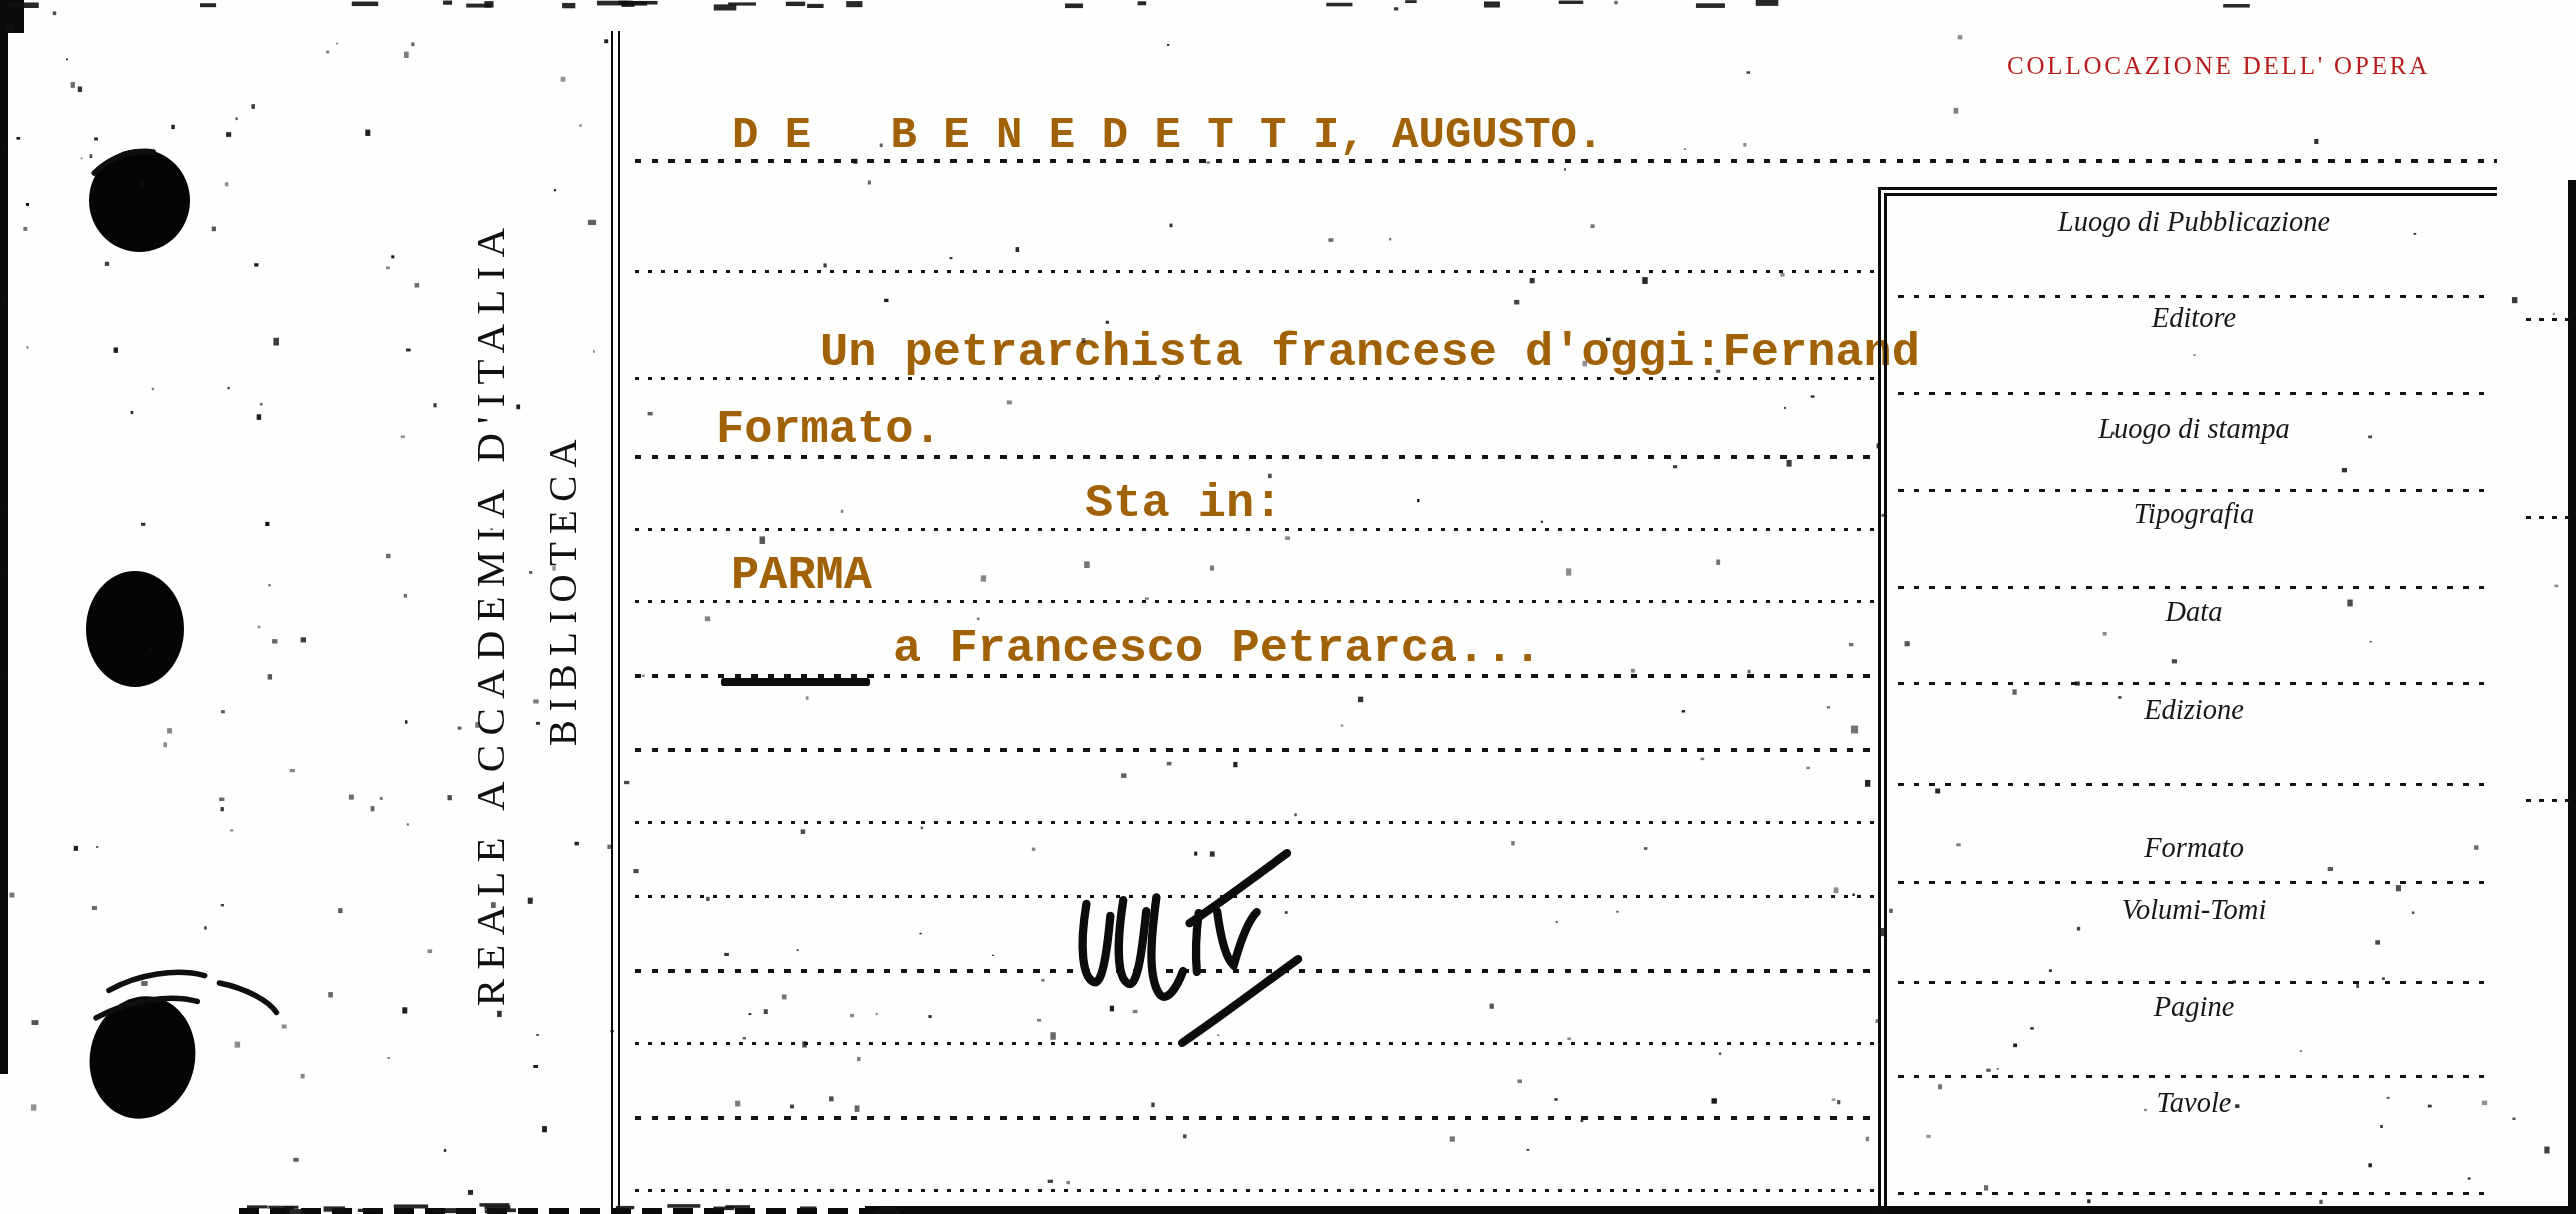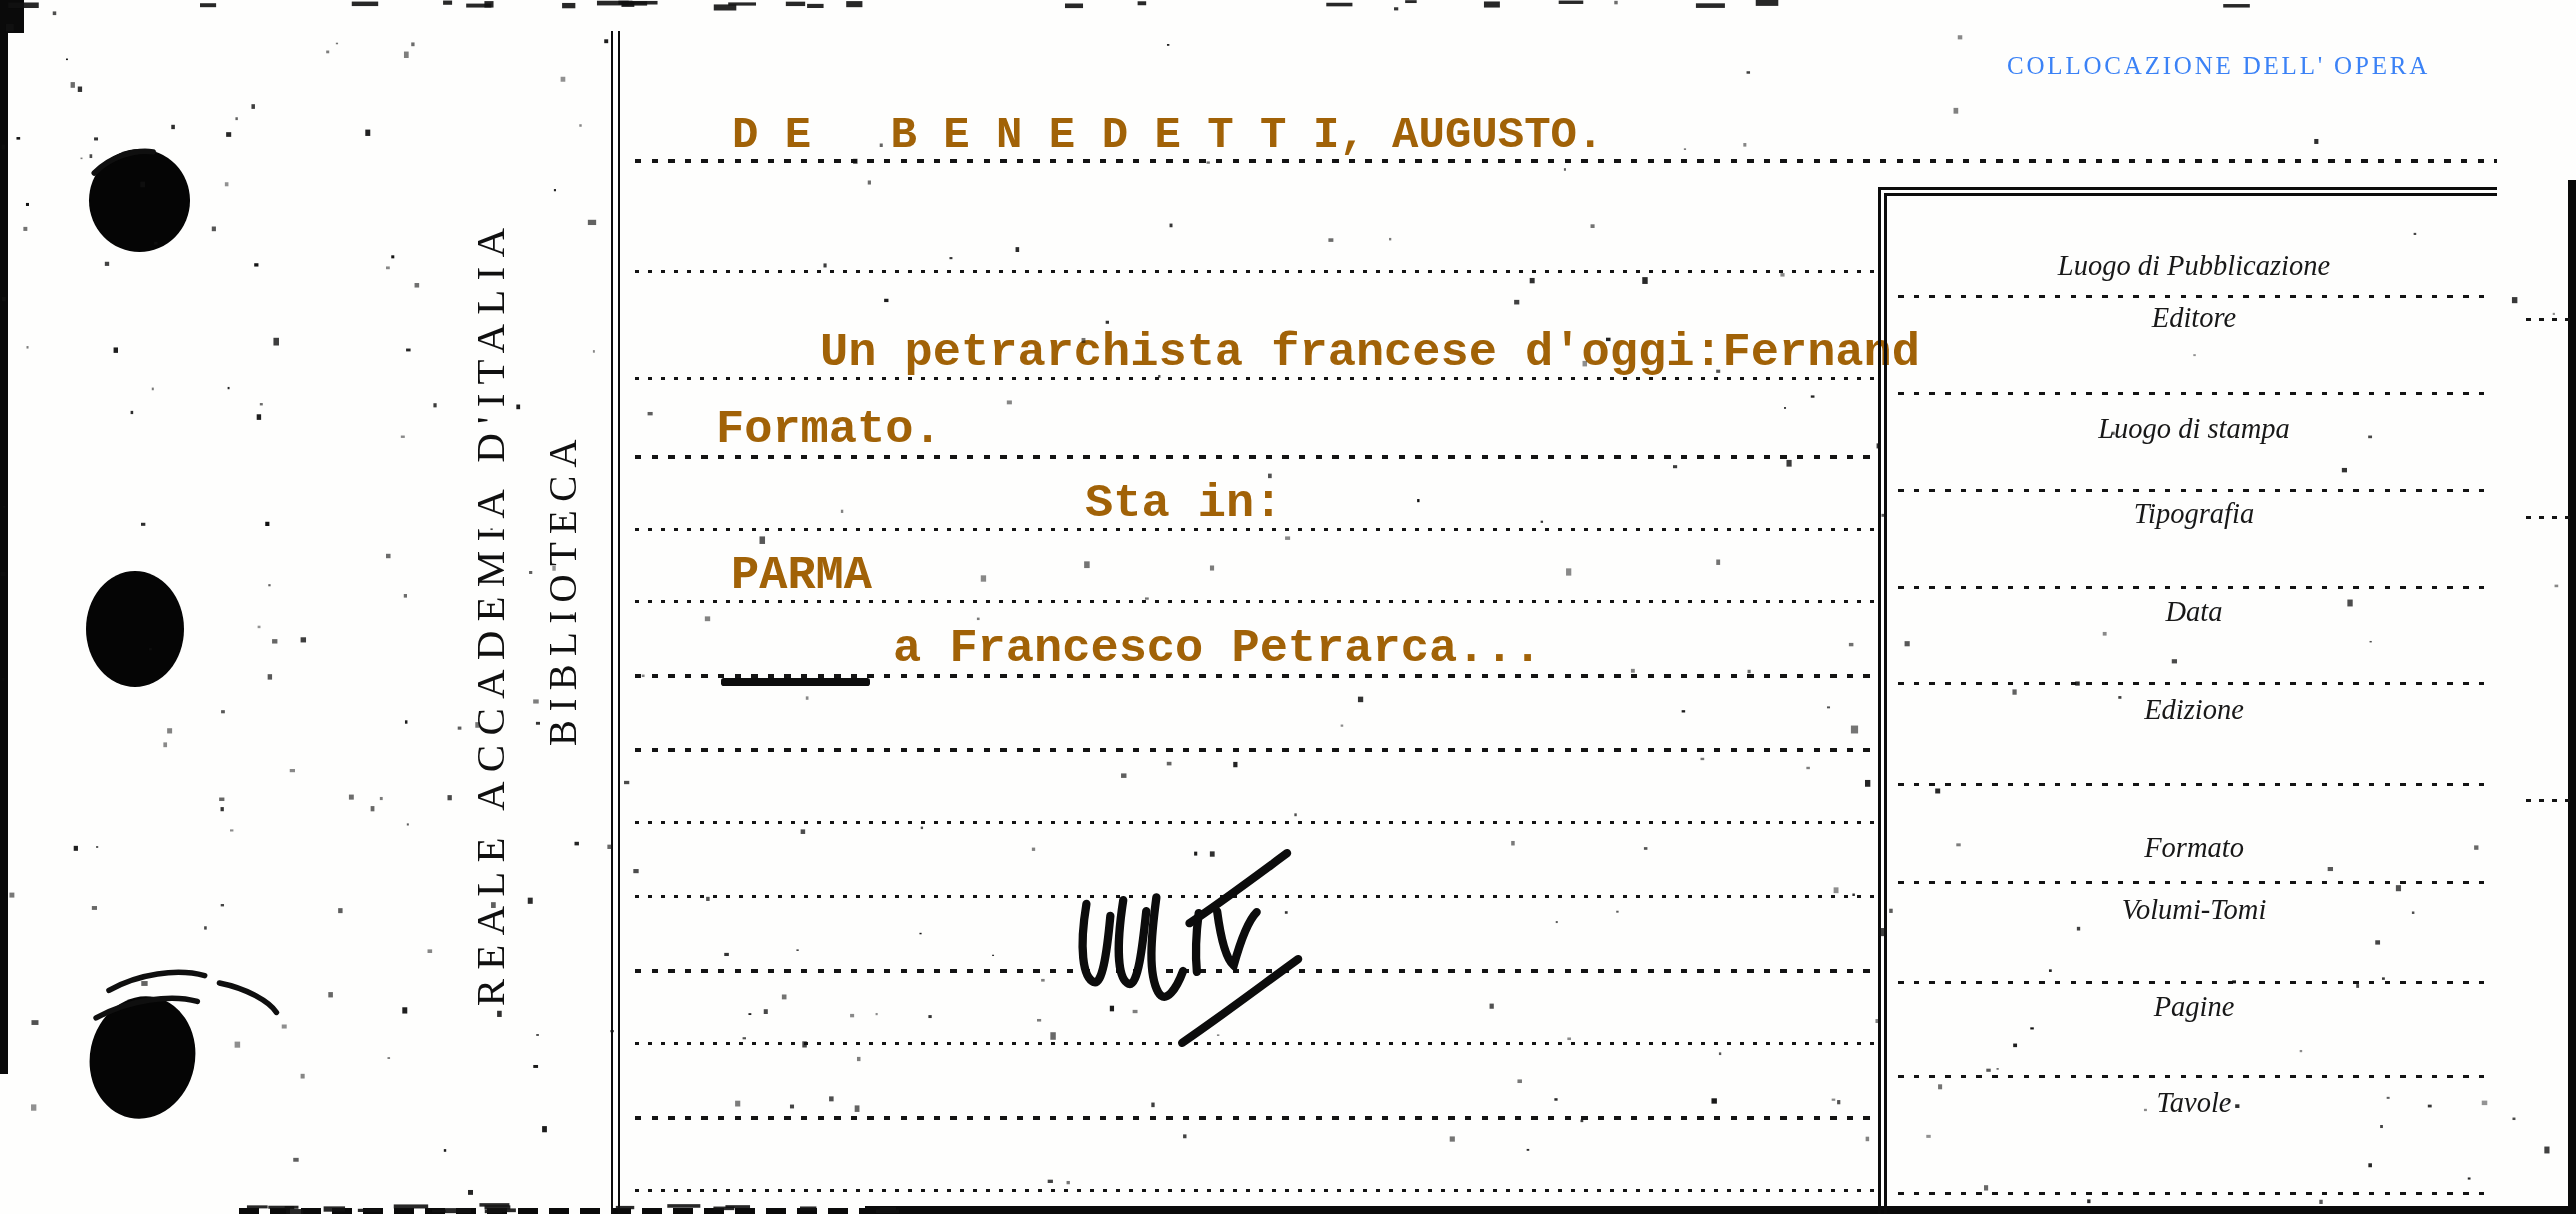--- a/index.html
+++ b/index.html
@@ -34,21 +34,21 @@
     background:repeating-linear-gradient(to right,var(--ink) 0 3.7px,transparent 3.7px 13px); }
   
   .typed { position:absolute; font-family:"Liberation Mono", monospace;
     font-weight:700; color:#a16207; white-space:pre; line-height:1.05; }
   .t-head { left:732px; top:112px; font-size:44px; }
   .t-body { font-size:47px; }
   .dash-stroke { position:absolute; left:721px; top:678px; width:149px; height:8.3px;
     background:#0d0d0d; border-radius:2.8px; }
   
   .colloc { position:absolute; left:2007px; top:52px; font-size:25px;
-    letter-spacing:2.8px; color:#3b82f6; white-space:pre; }
+    letter-spacing:2.8px; color:#b91c1c; white-space:pre; }
   
   .fieldbox { position:absolute; left:1878px; top:187px; width:619px; height:1027px;
     border-left:9.2px double #0c0c0c; border-top:9.2px double #0c0c0c; box-sizing:border-box; }
   .flabel { position:absolute; left:1897px; width:594px; text-align:center;
     font-style:italic; font-size:28.5px; color:#181818; white-space:pre; }
   .sep { position:absolute; left:1898px; width:597px; height:2.8px;
     background:repeating-linear-gradient(to right,var(--ink) 0 5.5px,transparent 5.5px 15.7px); }
   .stub { position:absolute; width:44px; height:2.8px;
     background:repeating-linear-gradient(to right,var(--ink) 0 4.6px,transparent 4.6px 13px); }
   svg.overlay { position:absolute; left:0; top:0; }
@@ -105,21 +105,21 @@
       <path d="M1256,975 C1250,1020 1247,1058 1258,1078 C1266,1092 1278,1074 1285,1055"></path>
       <path d="M1302,992 C1299,1015 1298,1035 1300,1056"></path>
       <path d="M1322,990 C1326,1020 1332,1042 1340,1049 C1348,1020 1356,1000 1365,991"></path>
       <path d="M1292,1003 C1320,985 1360,955 1398,927"></path>
       <path d="M1284,1133 C1325,1105 1370,1071 1410,1042"></path>
     </g>
   </svg>
 
   <div class="fieldbox"></div>
 
-  <div class="flabel" style="top:206px;margin-top:44px;">Luogo di Pubblicazione</div>
+  <div class="flabel" style="top:206px;">Luogo di Pubblicazione</div>
   <div class="sep" style="top:295px;"></div>
   <div class="flabel" style="top:302px;">Editore</div>
   <div class="sep" style="top:392px;"></div>
   <div class="flabel" style="top:400px;margin-top:13px;">Luogo di stampa</div>
   <div class="sep" style="top:489px;"></div>
   <div class="flabel" style="top:498px;">Tipografia</div>
   <div class="sep" style="top:586px;"></div>
   <div class="flabel" style="top:596px;">Data</div>
   <div class="sep" style="top:682px;"></div>
   <div class="flabel" style="top:694px;">Edizione</div>

